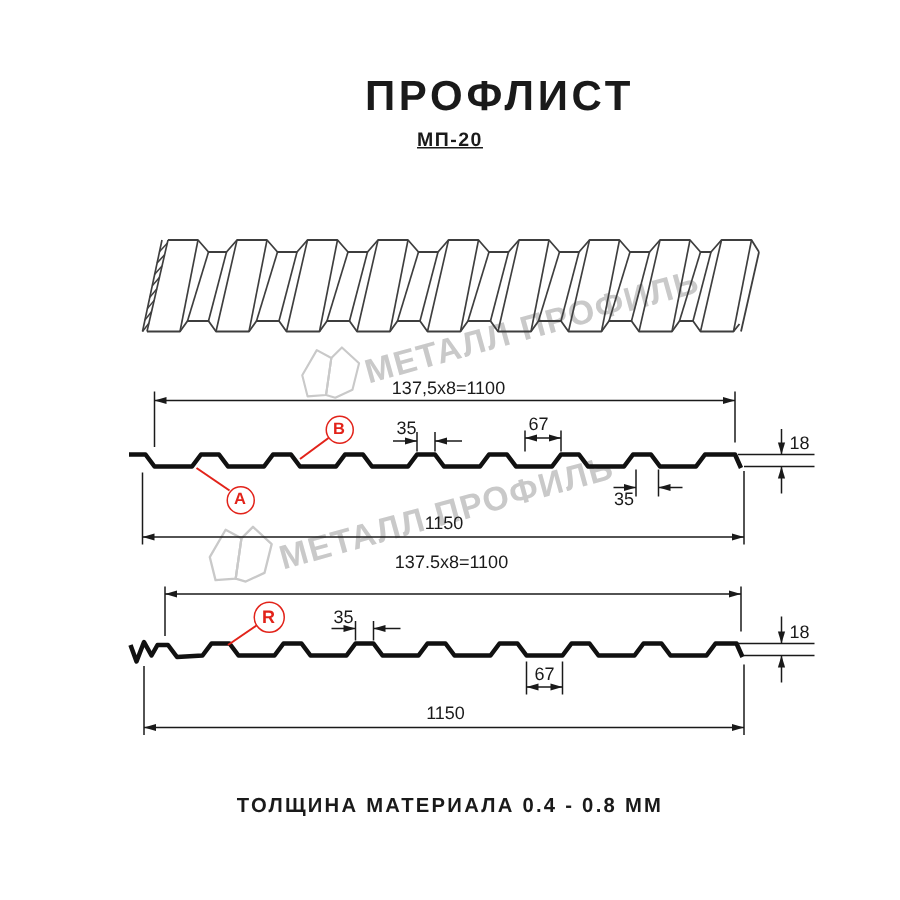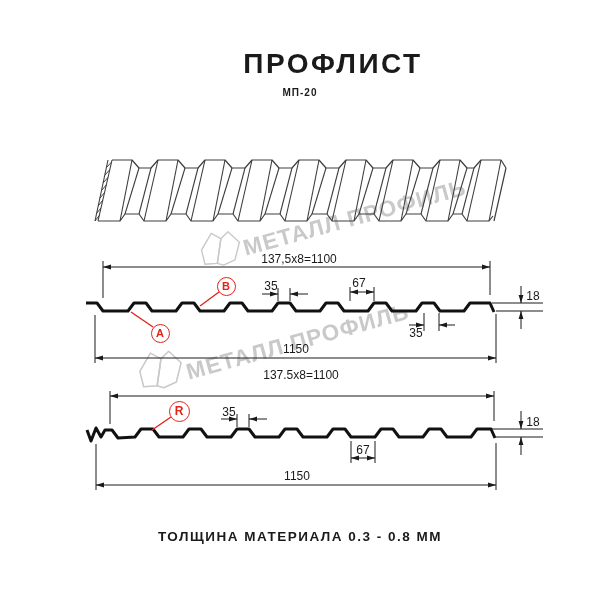--- a/index.html
+++ b/index.html
@@ -3,21 +3,21 @@
 <meta charset="utf-8">
 <style>
   html,body{margin:0;padding:0;}
   body{
     width:600px;height:600px;background:#ffffff;position:relative;overflow:hidden;
     font-family:"Liberation Sans",sans-serif;
     --accent:#e2231a; --ink:#1a1a1a; --wm:#c9c9c9;
   }
   .hdr{position:absolute;left:0;width:600px;text-align:center;color:var(--ink);z-index:3;}
   .title{top:50px;font-size:28px;line-height:28px;font-weight:bold;letter-spacing:2.5px;padding-left:33px;}
-  .subtitle{top:86px;font-size:10px;line-height:14px;font-weight:bold;letter-spacing:1px;}
+  .subtitle{top:86px;font-size:13px;line-height:14px;font-weight:bold;letter-spacing:1px;text-decoration:underline;}
   .footer{position:absolute;left:0;top:529px;width:600px;text-align:center;
     font-size:13.5px;line-height:16px;font-weight:bold;letter-spacing:1.5px;color:var(--ink);z-index:3;}
   svg.canvas{position:absolute;left:0;top:0;z-index:2;}
   .dim{position:absolute;transform:translate(-50%,-50%);font-size:12px;line-height:13px;
     color:var(--ink);white-space:nowrap;z-index:3;}
   .marker{position:absolute;box-sizing:border-box;border:1.7px solid var(--accent);
     border-radius:50%;color:var(--accent);font-weight:bold;display:flex;align-items:center;
     justify-content:center;z-index:3;background:transparent;}
   .marker.sm{width:19px;height:19px;font-size:11px;}
   .marker.lg{width:21px;height:21px;font-size:12px;}
@@ -171,13 +171,13 @@
 <span class="dim" style="left:301px;top:375px">137.5x8=1100</span>
 <span class="dim" style="left:229px;top:412px">35</span>
 <span class="dim" style="left:363px;top:450px">67</span>
 <span class="dim" style="left:533px;top:422px">18</span>
 <span class="dim" style="left:297px;top:476px">1150</span>
 
 <div class="marker sm" style="left:150.5px;top:323.5px">A</div>
 <div class="marker sm" style="left:216.5px;top:276.5px">B</div>
 <div class="marker lg" style="left:168.5px;top:400.5px">R</div>
 
-<div class="footer">ТОЛЩИНА МАТЕРИАЛА 0.3 - 0.8 ММ</div>
+<div class="footer">ТОЛЩИНА МАТЕРИАЛА 0.4 - 0.8 ММ</div>
 
 </body></html>

